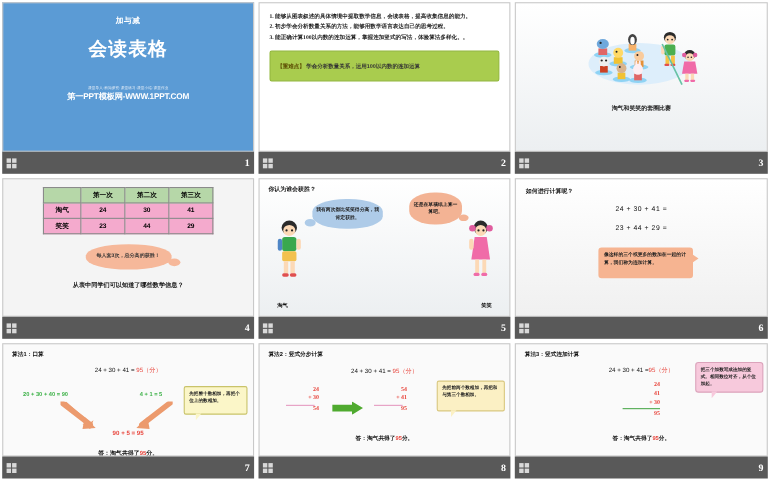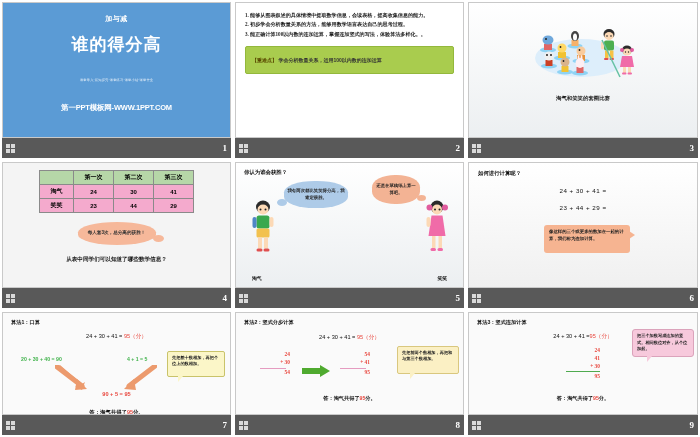--- a/index.html
+++ b/index.html
@@ -36,21 +36,21 @@
   }
   .bar-num { color: #ffffff; font-size: 9px; font-weight: bold; font-family: "Liberation Serif", serif; }
   .grid-icon { width: 9px; height: 9px; display: grid; grid-template-columns: 1fr 1fr; grid-template-rows: 1fr 1fr; gap: 1px; }
   .grid-icon i { background: #d9d9d9; display: block; }
 
   
   .s1 { background: #5b9bd5; display: flex; flex-direction: column; align-items: center; }
   .s1-sub1 { color: #fff; font-size: 7px; font-weight: bold; margin-top: 11px; letter-spacing: .5px; }
   .s1-title { color: #fff; font-size: 17px; font-weight: bold; margin-top: 9px; letter-spacing: 1px; }
   .s1-line { color: #e8f0f8; font-size: 3.4px; margin-top: 22px; letter-spacing: .2px; transform: scale(.95); }
-  .s1-brand { color: #ffffff; font-size: 7.5px; font-weight: bold; margin-top: 21px; letter-spacing: -.2px; }
+  .s1-brand { color: #ffffff; font-size: 7.5px; font-weight: bold; margin-top: 1px; letter-spacing: -.2px; }
 
   
   .s2 { background: #fff; padding: 8px 9px; }
   .s2-p { font-size: 5.1px; color: #1a1a1a; line-height: 1.85; font-family: "Liberation Serif", serif; font-weight: bold; }
   .s2-box {
     margin-top: 7px; background: #a9cc4e; border: 1px solid #93b83c;
     border-radius: 2px; padding: 7px 6px; min-height: 28px;
     display: flex; align-items: center;
   }
   .s2-box-txt { font-size: 5px; color: #333; font-weight: bold; }
@@ -159,21 +159,21 @@
   .s9-ans .r { color: #e8453c; }
 </style>
 </head>
 <body>
 
 <div class="grid">
 
   <div class="cell">
     <div class="slide s1">
       <div class="s1-sub1">加与减</div>
-      <div class="s1-title">谁的得分高</div>
+      <div class="s1-title">会读表格</div>
       <div class="s1-line">课堂导入·新知探究·课堂练习·课堂小结·课堂作业</div>
       <div class="s1-brand">第一PPT模板网-WWW.1PPT.COM</div>
     </div>
     <div class="bar">
       <span class="grid-icon">
           <i></i>
           <i></i>
           <i></i>
           <i></i>
         </span>

